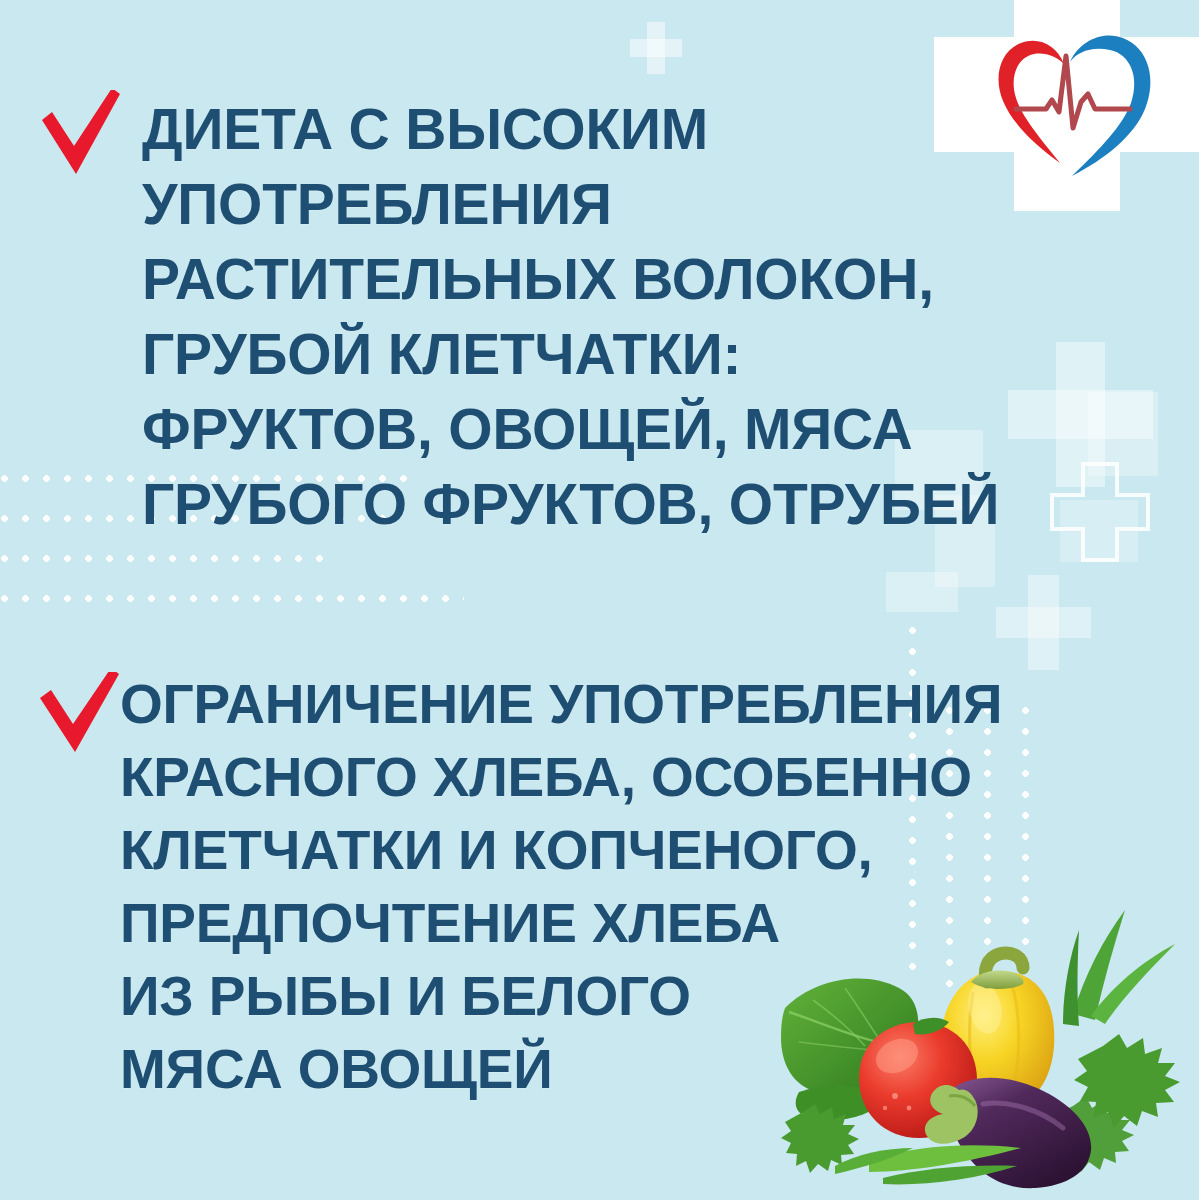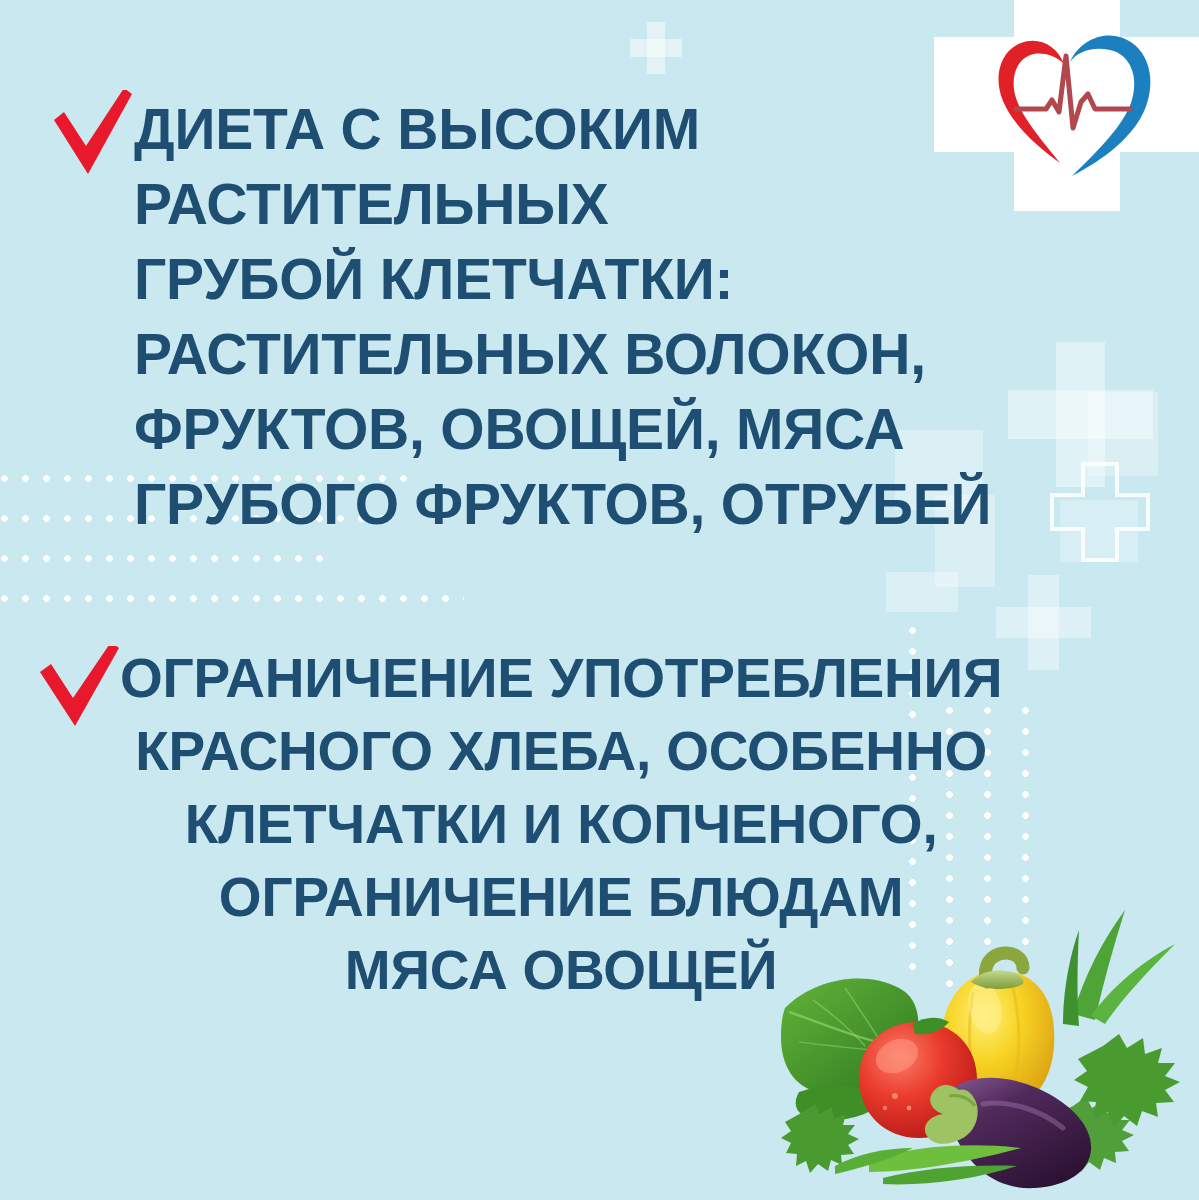--- a/index.html
+++ b/index.html
@@ -129,27 +129,27 @@
     flex: 1 1 auto;
   }
   .line {
     color: #1e4e72;
     font-weight: 700;
     letter-spacing: -0.2px;
     white-space: nowrap;
     text-shadow: 0 1px 0 rgba(255,255,255,0.18);
   }
 
-  #block1 { left: 40px; top: 92px; }
+  #block1 { left: 28px; top: 92px; gap: 20px; }
   #block1 .line {
     font-size: 57px;
     line-height: 75px;
   }
 
-  #block2 { left: 28px; top: 642px; text-align: center; }
+  #block2 { left: 28px; top: 668px; }
   #block2 .line {
     font-size: 55px;
     line-height: 73px;
   }
   #block2 .check-icon { margin-top: 4px; width: 84px; }
 
   
   .veggies {
     position: absolute;
     right: 6px;
@@ -216,39 +216,40 @@
   <div class="content">
 
     <div class="bullet-block" id="block1">
       <div class="check-icon">
         <svg viewBox="0 0 86 92" width="86" height="92" aria-hidden="true">
           <path d="M6 30 L16 22 L38 56 L76 -2 L84 4 L40 84 Z" fill="#e8192c"></path>
         </svg>
       </div>
       <div class="lines">
         <div class="line">ДИЕТА С ВЫСОКИМ</div>
-        <div class="line">РАСТИТЕЛЬНЫХ</div>
+        <div class="line">УПОТРЕБЛЕНИЯ</div>
+        <div class="line">РАСТИТЕЛЬНЫХ ВОЛОКОН,</div>
         <div class="line">ГРУБОЙ КЛЕТЧАТКИ:</div>
-        <div class="line">РАСТИТЕЛЬНЫХ ВОЛОКОН,</div>
         <div class="line">ФРУКТОВ, ОВОЩЕЙ, МЯСА</div>
         <div class="line">ГРУБОГО ФРУКТОВ, ОТРУБЕЙ</div>
       </div>
     </div>
 
     <div class="bullet-block" id="block2">
       <div class="check-icon">
         <svg viewBox="0 0 84 92" width="84" height="92" aria-hidden="true">
           <path d="M4 26 L15 18 L37 52 L75 -4 L83 2 L39 80 Z" fill="#e8192c"></path>
         </svg>
       </div>
       <div class="lines">
         <div class="line">ОГРАНИЧЕНИЕ  УПОТРЕБЛЕНИЯ</div>
         <div class="line">КРАСНОГО ХЛЕБА, ОСОБЕННО</div>
         <div class="line">КЛЕТЧАТКИ И КОПЧЕНОГО,</div>
-        <div class="line">ОГРАНИЧЕНИЕ БЛЮДАМ</div>
+        <div class="line">ПРЕДПОЧТЕНИЕ ХЛЕБА</div>
+        <div class="line">ИЗ РЫБЫ  И БЕЛОГО</div>
         <div class="line">МЯСА ОВОЩЕЙ</div>
       </div>
     </div>
   </div>
 
   <div class="veggies">
     <svg viewBox="0 0 420 300" aria-hidden="true">
       <defs>
         <radialGradient id="gPepper" cx="38%" cy="32%" r="72%">
           <stop offset="0%" stop-color="#ffef7a"></stop>

